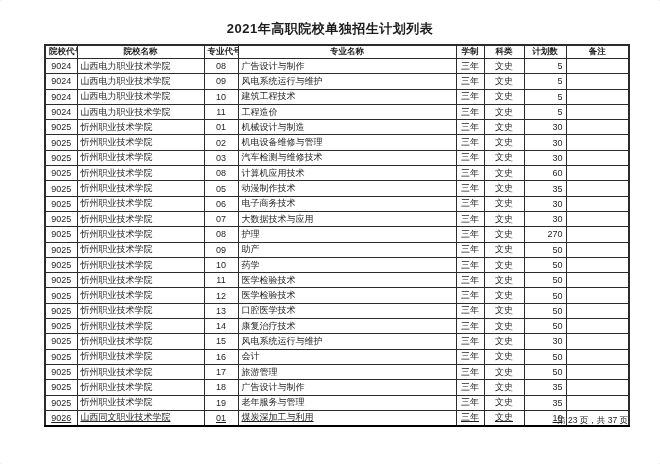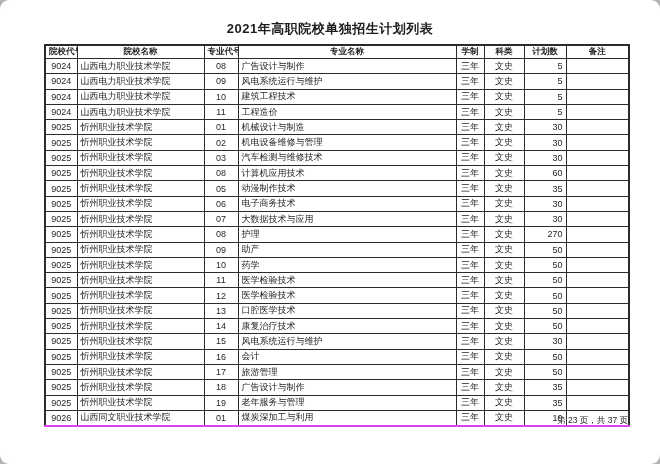--- a/index.html
+++ b/index.html
@@ -4,21 +4,21 @@
 <style>
   html,body{margin:0;padding:0;}
   body{
     width:660px;height:464px;
     background:#b3b3b3;
     font-family:"Liberation Sans","DejaVu Sans",sans-serif;
     position:relative;overflow:hidden;
   }
   .page{
     position:absolute;left:0;top:0;width:660px;height:464px;
-    background:#ffffff;border-radius:9px;
+    background:#ffffff;border-radius:1px;
   }
   .doc-title{
     position:absolute;left:0;top:20px;width:660px;
     text-align:center;font-size:13px;font-weight:bold;color:#1c1c1c;
     letter-spacing:0.5px;
   }
   table.plan{
     position:absolute;left:44px;top:44px;width:584px;
     border-collapse:collapse;table-layout:fixed;
     font-size:9px;color:#1f1f1f;
@@ -27,21 +27,21 @@
     border:1px solid #2b2b2b;
     padding:0 3px;overflow:hidden;white-space:nowrap;
   }
   table.plan th{
     height:12px;font-size:8.5px;font-weight:bold;text-align:center;
     border-top:2px solid #2b2b2b;
   }
   table.plan td{height:14.3px;}
   table.plan tr > *:first-child{border-left:2px solid #2b2b2b;}
   table.plan tr > *:last-child{border-right:2px solid #2b2b2b;}
-  table.plan tbody tr:last-child td{border-bottom:2px solid #d946ef;}
+  table.plan tbody tr:last-child td{border-bottom:2px solid #000000;text-decoration:underline;}
   td.al{text-align:left;}
   td.ac{text-align:center;}
   td.ar{text-align:right;padding-right:8px;}
   .footer-notice{
     position:absolute;left:46px;top:427px;
     font-size:8.5px;font-weight:bold;
   }
   .footer-page{
     position:absolute;right:32px;top:415px;
     font-size:8.5px;color:#222222;

